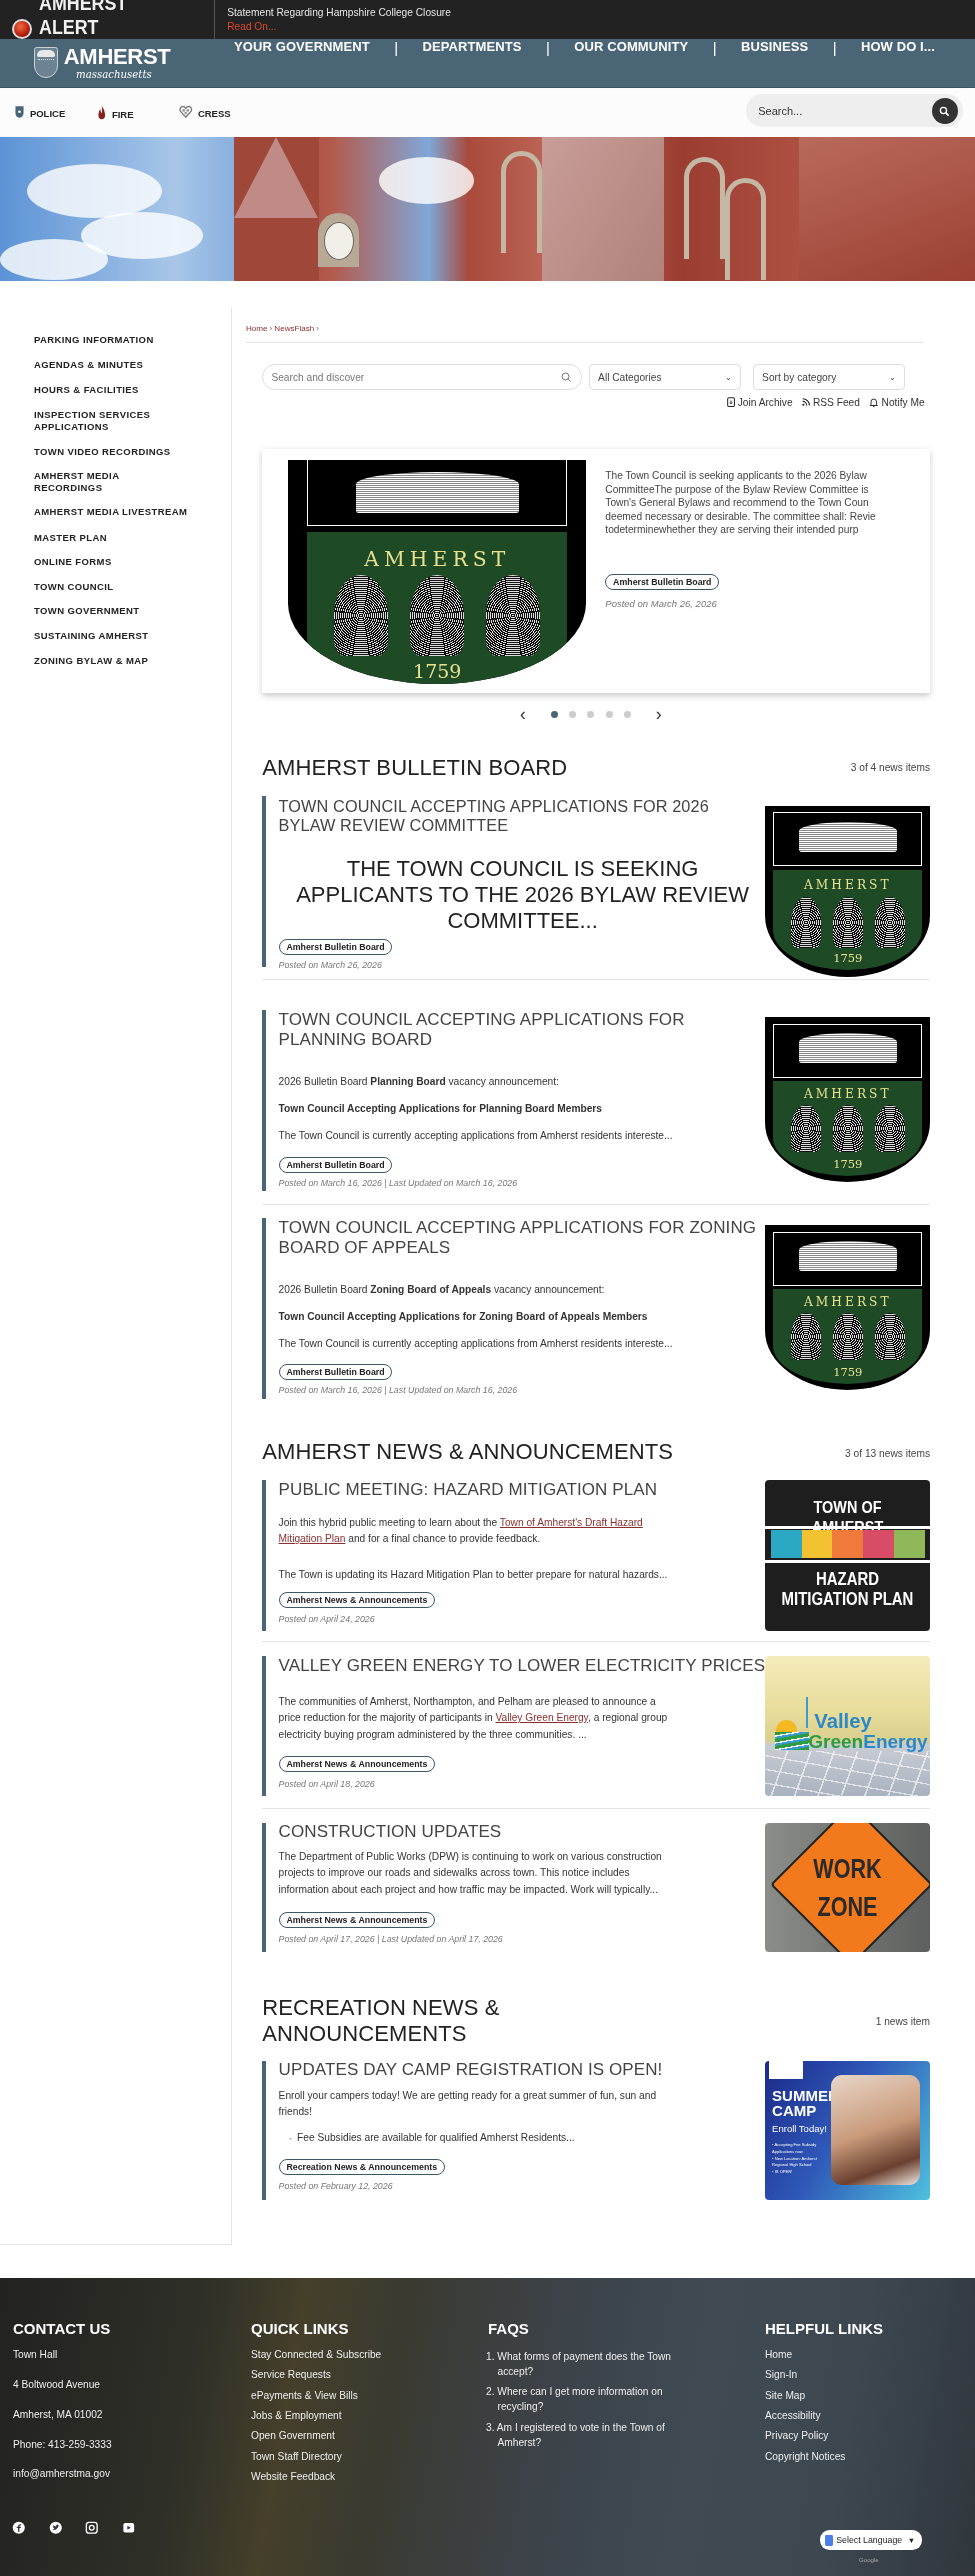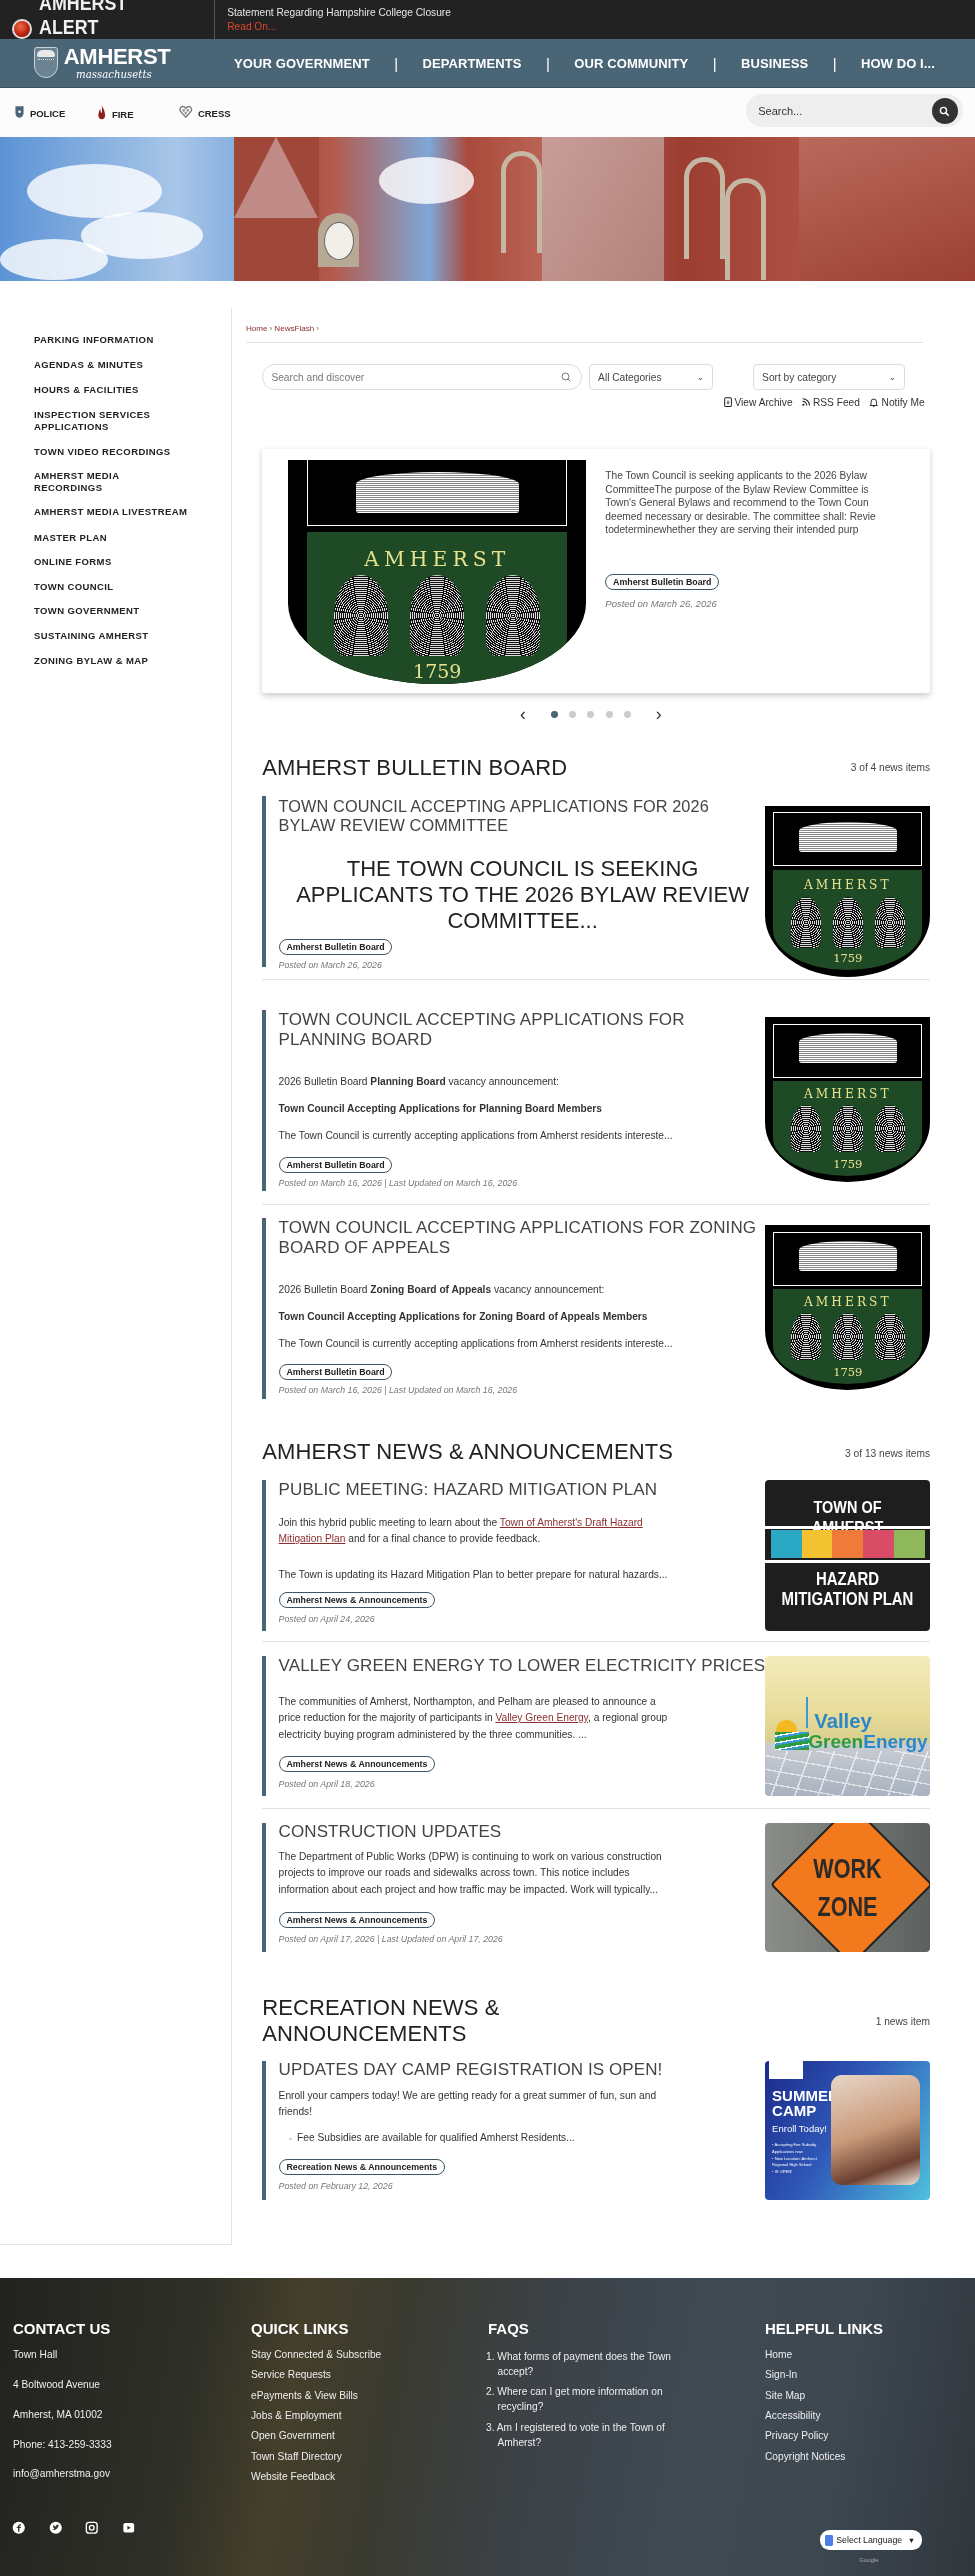--- a/index.html
+++ b/index.html
@@ -15,21 +15,21 @@
 .alert-msg .r{color:#d9472c;font-size:10.2px;margin-top:2.7px}
 
 .nav{position:absolute;top:39px;left:0;width:975px;height:49px;background:#4a6575;border-bottom:1.4px solid #3d5563}
 .logo{position:absolute;left:34px;top:5.4px;display:flex;align-items:center}
 .shield{width:24.4px;height:31px;border:1.4px solid #c9d2d7;border-radius:2.7px 2.7px 12.2px 12.2px;background:#6b8392;display:flex;flex-direction:column;align-items:center;justify-content:flex-start;padding-top:2.7px}
 .shield .bk{width:17.6px;height:6.8px;background:#e8e8e8;border-radius:5.4px 5.4px 1.4px 1.4px}
 .shield .sh{width:16.3px;height:11px;margin-top:2px;border-top:1.4px dotted #ddd}
 .logo-text{margin-left:5.4px;line-height:1}
 .logo-text .a{color:#fff;font:bold 22px "Liberation Sans",sans-serif;letter-spacing:-0.3px}
 .logo-text .m{color:#fff;font:italic 10.2px "DejaVu Serif",serif;margin-left:12.2px;margin-top:-1.4px}
-.menu{position:absolute;left:234px;top:0;height:49px;display:flex;align-items:center}
+.menu{position:absolute;left:234px;top:0;height:49px;display:flex;align-items:flex-start}
 .menu .it{color:#fff;font:bold 13px "Liberation Sans",sans-serif;letter-spacing:0.1px}
 .menu .sep{color:#fff;font-size:15px;margin:0 24.4px}
 
 .quick{position:absolute;top:89px;left:0;width:975px;height:48px;background:#fcfcfc;box-shadow:0 1.4px 2.7px rgba(0,0,0,.15)}
 .ql{position:absolute;top:16.3px;display:flex;align-items:center;font:bold 9.5px "Liberation Sans",sans-serif;color:#222}
 .ql .ic{margin-right:5.4px;font-size:13.5px;line-height:13.5px}
 .srch{position:absolute;left:746px;top:5.4px;width:217px;height:33px;background:#eee;border-radius:16.3px;display:flex;align-items:center;padding-left:12.2px}
 .srch input{border:none;background:transparent;font-size:11px;color:#333;width:156px;outline:none;font-family:Liberation Sans, sans-serif}
 .srch input::placeholder{color:#333}
 .srch .btn{position:absolute;right:5.4px;top:4.1px;width:26px;height:26px;border-radius:50%;background:#333;display:flex;align-items:center;justify-content:center}
@@ -202,35 +202,35 @@
   </div>
   <div class="crumb-line"></div>
 
   <div class="news-search" style="width:320px">
     <input style="width: 284px;" placeholder="Search and discover">
     <svg width="11" height="11" viewBox="0 0 16 16" style="position:absolute;right:9.5px">
         <circle cx="6.5" cy="6.5" r="5" stroke="#666" stroke-width="1.3" fill="none"></circle>
         <line x1="10" y1="10" x2="14" y2="14" stroke="#666" stroke-width="1.3"></line>
       </svg>
   </div>
-  <div class="sel" style="left:343px;width:124px">
+  <div class="sel" style="left:343px;width:152px">
     <span>All Categories</span>
     <span style="font-size:8.1px">⌄</span>
   </div>
   <div class="sel" style="left:507px;width:152px">
     <span>Sort by category</span>
     <span style="font-size:8.1px">⌄</span>
   </div>
   <div class="tools">
     <span>
         <svg width="8.1" height="10.2" viewBox="0 0 12 15">
           <rect x="1" y="1" width="10" height="13" rx="2" fill="none" stroke="#222" stroke-width="1.5"></rect>
           <path d="M6 5 V10 M4 8 L6 10 L8 8" stroke="#222" stroke-width="1.3" fill="none"></path>
         </svg>
-        <span>View Archive</span>
+        <span>Join Archive</span>
       </span>
     <span>
         <svg width="8.1" height="8.1" viewBox="0 0 12 12">
           <circle cx="2" cy="10" r="1.6" fill="#222"></circle>
           <path d="M1 5 A6 6 0 0 1 7 11 M1 1 A10 10 0 0 1 11 11" stroke="#222" stroke-width="1.6" fill="none"></path>
         </svg>
         <span>RSS Feed</span>
       </span>
     <span>
         <svg width="9.5" height="10.2" viewBox="0 0 14 15">

